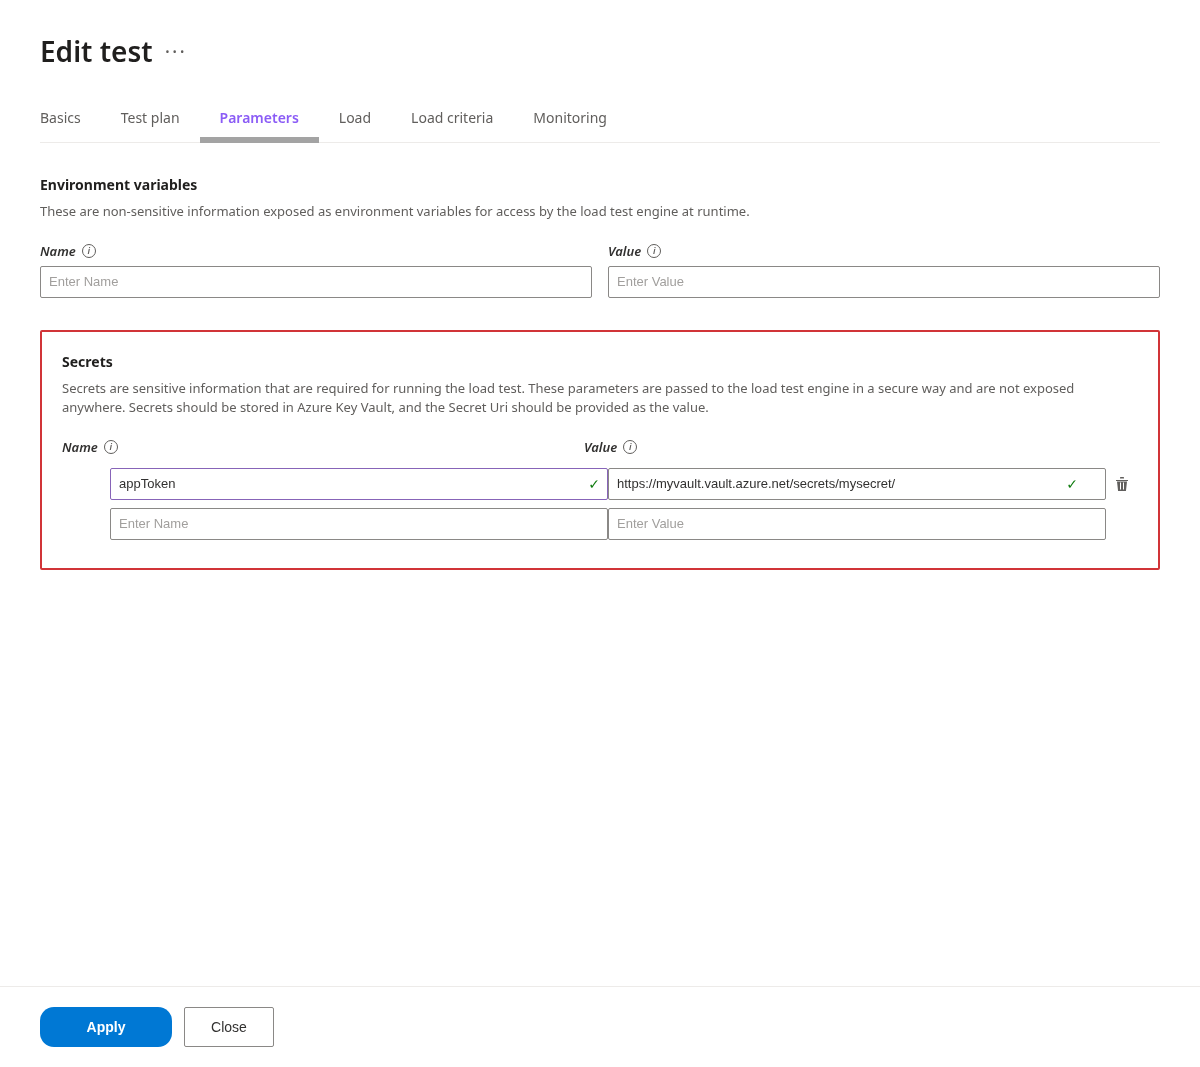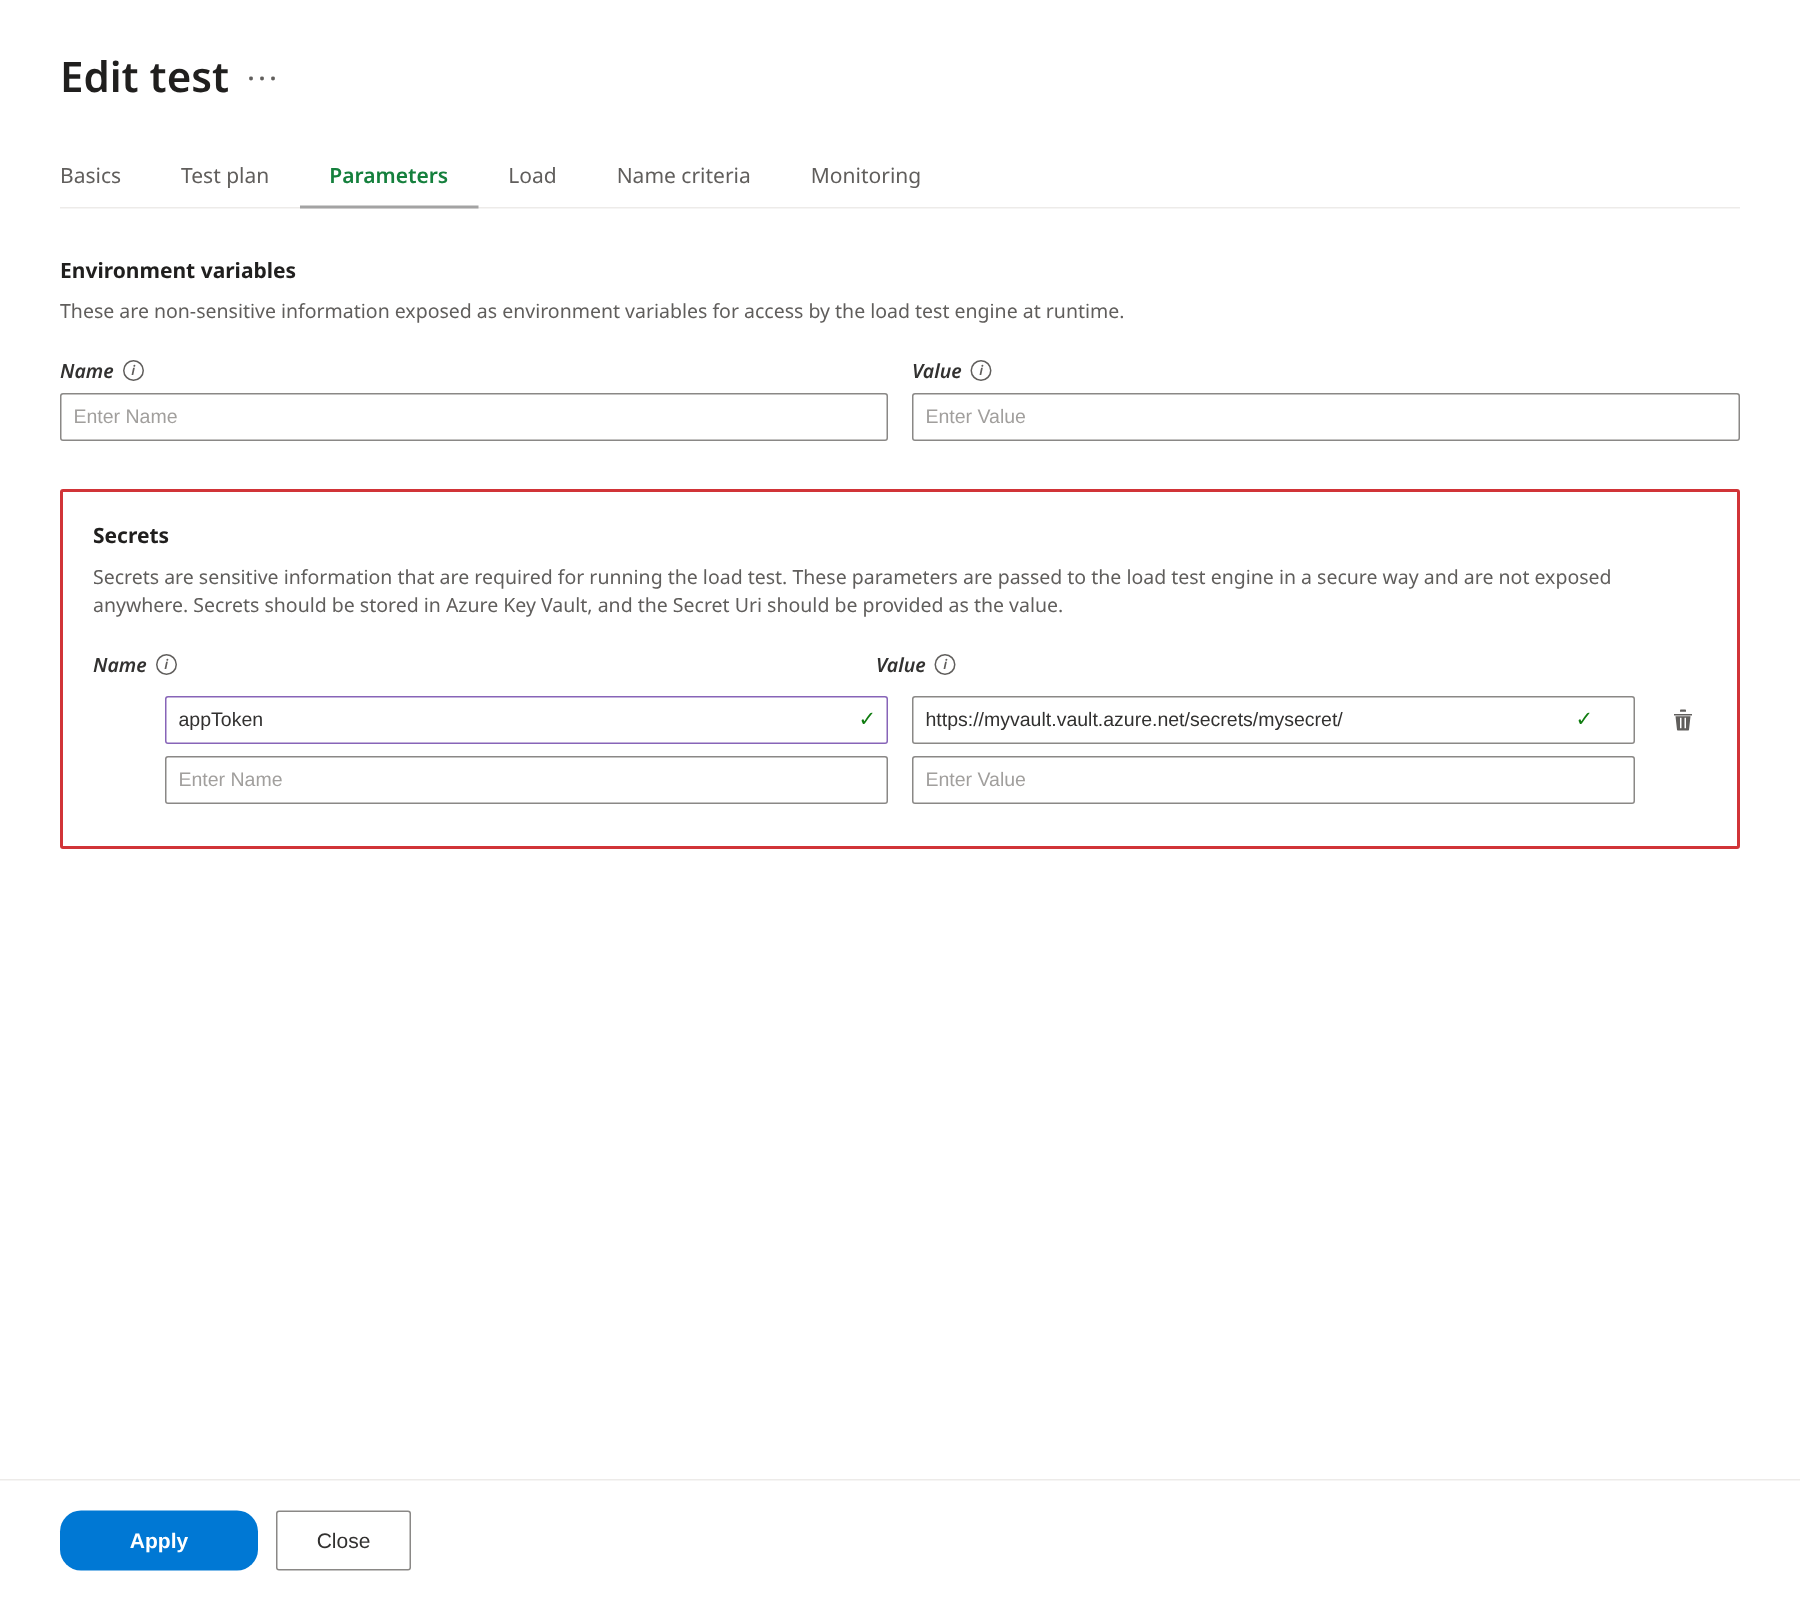--- a/index.html
+++ b/index.html
@@ -53,23 +53,23 @@
       font-size: 14px;
       color: #605e5c;
       border-bottom: 2px solid transparent;
       margin-bottom: -1px;
       white-space: nowrap;
     }
 
     .tab:first-child { padding-left: 0; }
 
     .tab.active {
-      color: #15803d;
+      color: #8b5cf6;
       font-weight: 600;
-      border-bottom: 2px solid #a3a3a3;
+      border-bottom: 6px solid #a3a3a3;
     }
 
     
     .section {
       margin-bottom: 32px;
     }
 
     .section-title {
       font-size: 14px;
       font-weight: 700;
@@ -169,21 +169,21 @@
       height: 32px;
       background: none;
       border: none;
       cursor: pointer;
       color: #605e5c;
       flex-shrink: 0;
     }
 
     .input-row {
       display: flex;
-      gap: 16px;
+      gap: 0;
       align-items: center;
       margin-bottom: 8px;
       padding-left: 48px;
     }
 
     
     .footer {
       margin-top: auto;
       padding: 20px 0;
       border-top: 1px solid #edebe9;
@@ -254,21 +254,21 @@
     <span class="more-icon">···</span>
   </div>
 
   <div class="content-area">
 
     <nav class="tabs">
       <div class="tab">Basics</div>
       <div class="tab">Test plan</div>
       <div class="tab active">Parameters</div>
       <div class="tab">Load</div>
-      <div class="tab">Name criteria</div>
+      <div class="tab">Load criteria</div>
       <div class="tab">Monitoring</div>
     </nav>
 
     <div class="section">
       <div class="section-title">Environment variables</div>
       <div class="section-description">These are non-sensitive information exposed as environment variables for access by the load test engine at runtime.</div>
 
       <div class="field-row">
         <div class="field-group">
           <div class="field-label">

